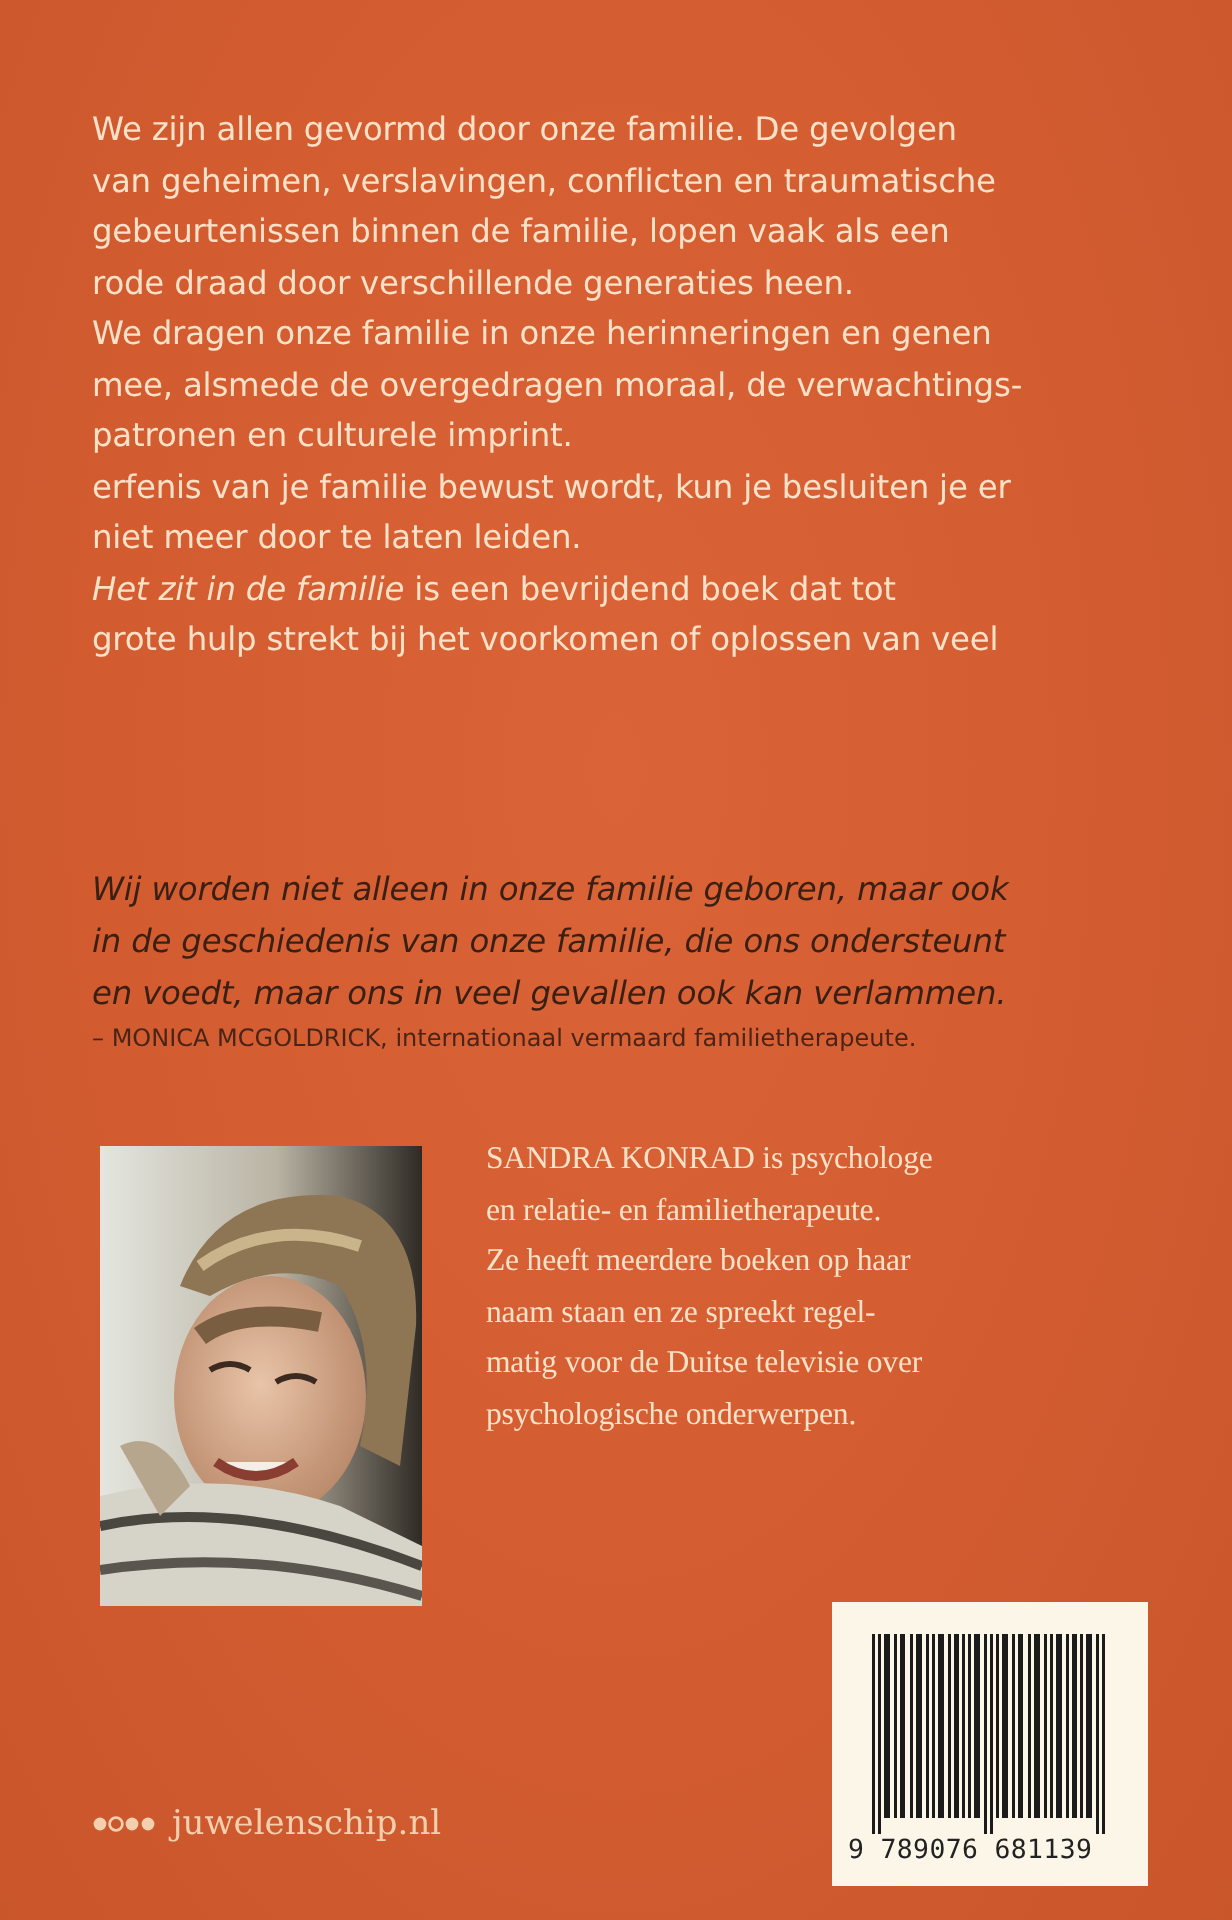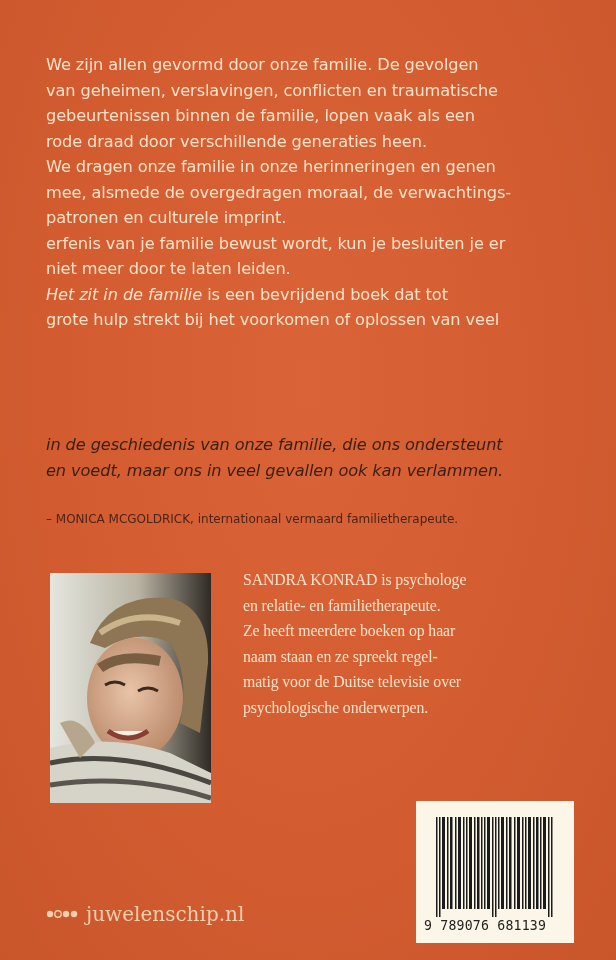--- a/index.html
+++ b/index.html
@@ -44,21 +44,21 @@
   .isbn {
     position:absolute; left:8px; top:117px; width:150px;
     font-family:"DejaVu Sans Mono", monospace; font-size:13.2px; color:#222;
     letter-spacing:0.2px;
   }
   .publisher {
     position:absolute; left:46px; top:902px; display:flex; align-items:center; gap:6px;
   }
   .pub-logo { width:34px; height:12px; }
   .pub-name {
-    font-family:"DejaVu Serif", serif; font-size:20px; color:#f3cfae;
+    font-family:"DejaVu Serif", serif; font-size:17px; color:#f3cfae;
   }
 </style>
 </head>
 <body>
 
 <div class="cover">
 
   <div class="blurb">
     <p>We zijn allen gevormd door onze familie. De gevolgen</p>
     <p>van geheimen, verslavingen, conflicten en traumatische</p>
@@ -67,20 +67,21 @@
     <p>We dragen onze familie in onze herinneringen en genen</p>
     <p>mee, alsmede de overgedragen moraal, de verwachtings-</p>
     <p>patronen en culturele imprint.</p>
     <p>erfenis van je familie bewust wordt, kun je besluiten je er</p>
     <p>niet meer door te laten leiden.</p>
     <p><em>Het zit in de familie</em><span> is een bevrijdend boek dat tot</span></p>
     <p>grote hulp strekt bij het voorkomen of oplossen van veel</p>
   </div>
 
   <div class="quote">
+    <p>Wij worden niet alleen in onze familie geboren, maar ook</p>
     <p>in de geschiedenis van onze familie, die ons ondersteunt</p>
     <p>en voedt, maar ons in veel gevallen ook kan verlammen.</p>
   </div>
   <div class="attribution">– MONICA MCGOLDRICK, internationaal vermaard familietherapeute.</div>
 
   <div class="photo">
     <svg width="161" height="230" viewBox="0 0 161 230">
       <defs>
         <linearGradient id="bg" x1="0" y1="0" x2="1" y2="0">
           <stop offset="0" stop-color="#e4e6df"></stop>

